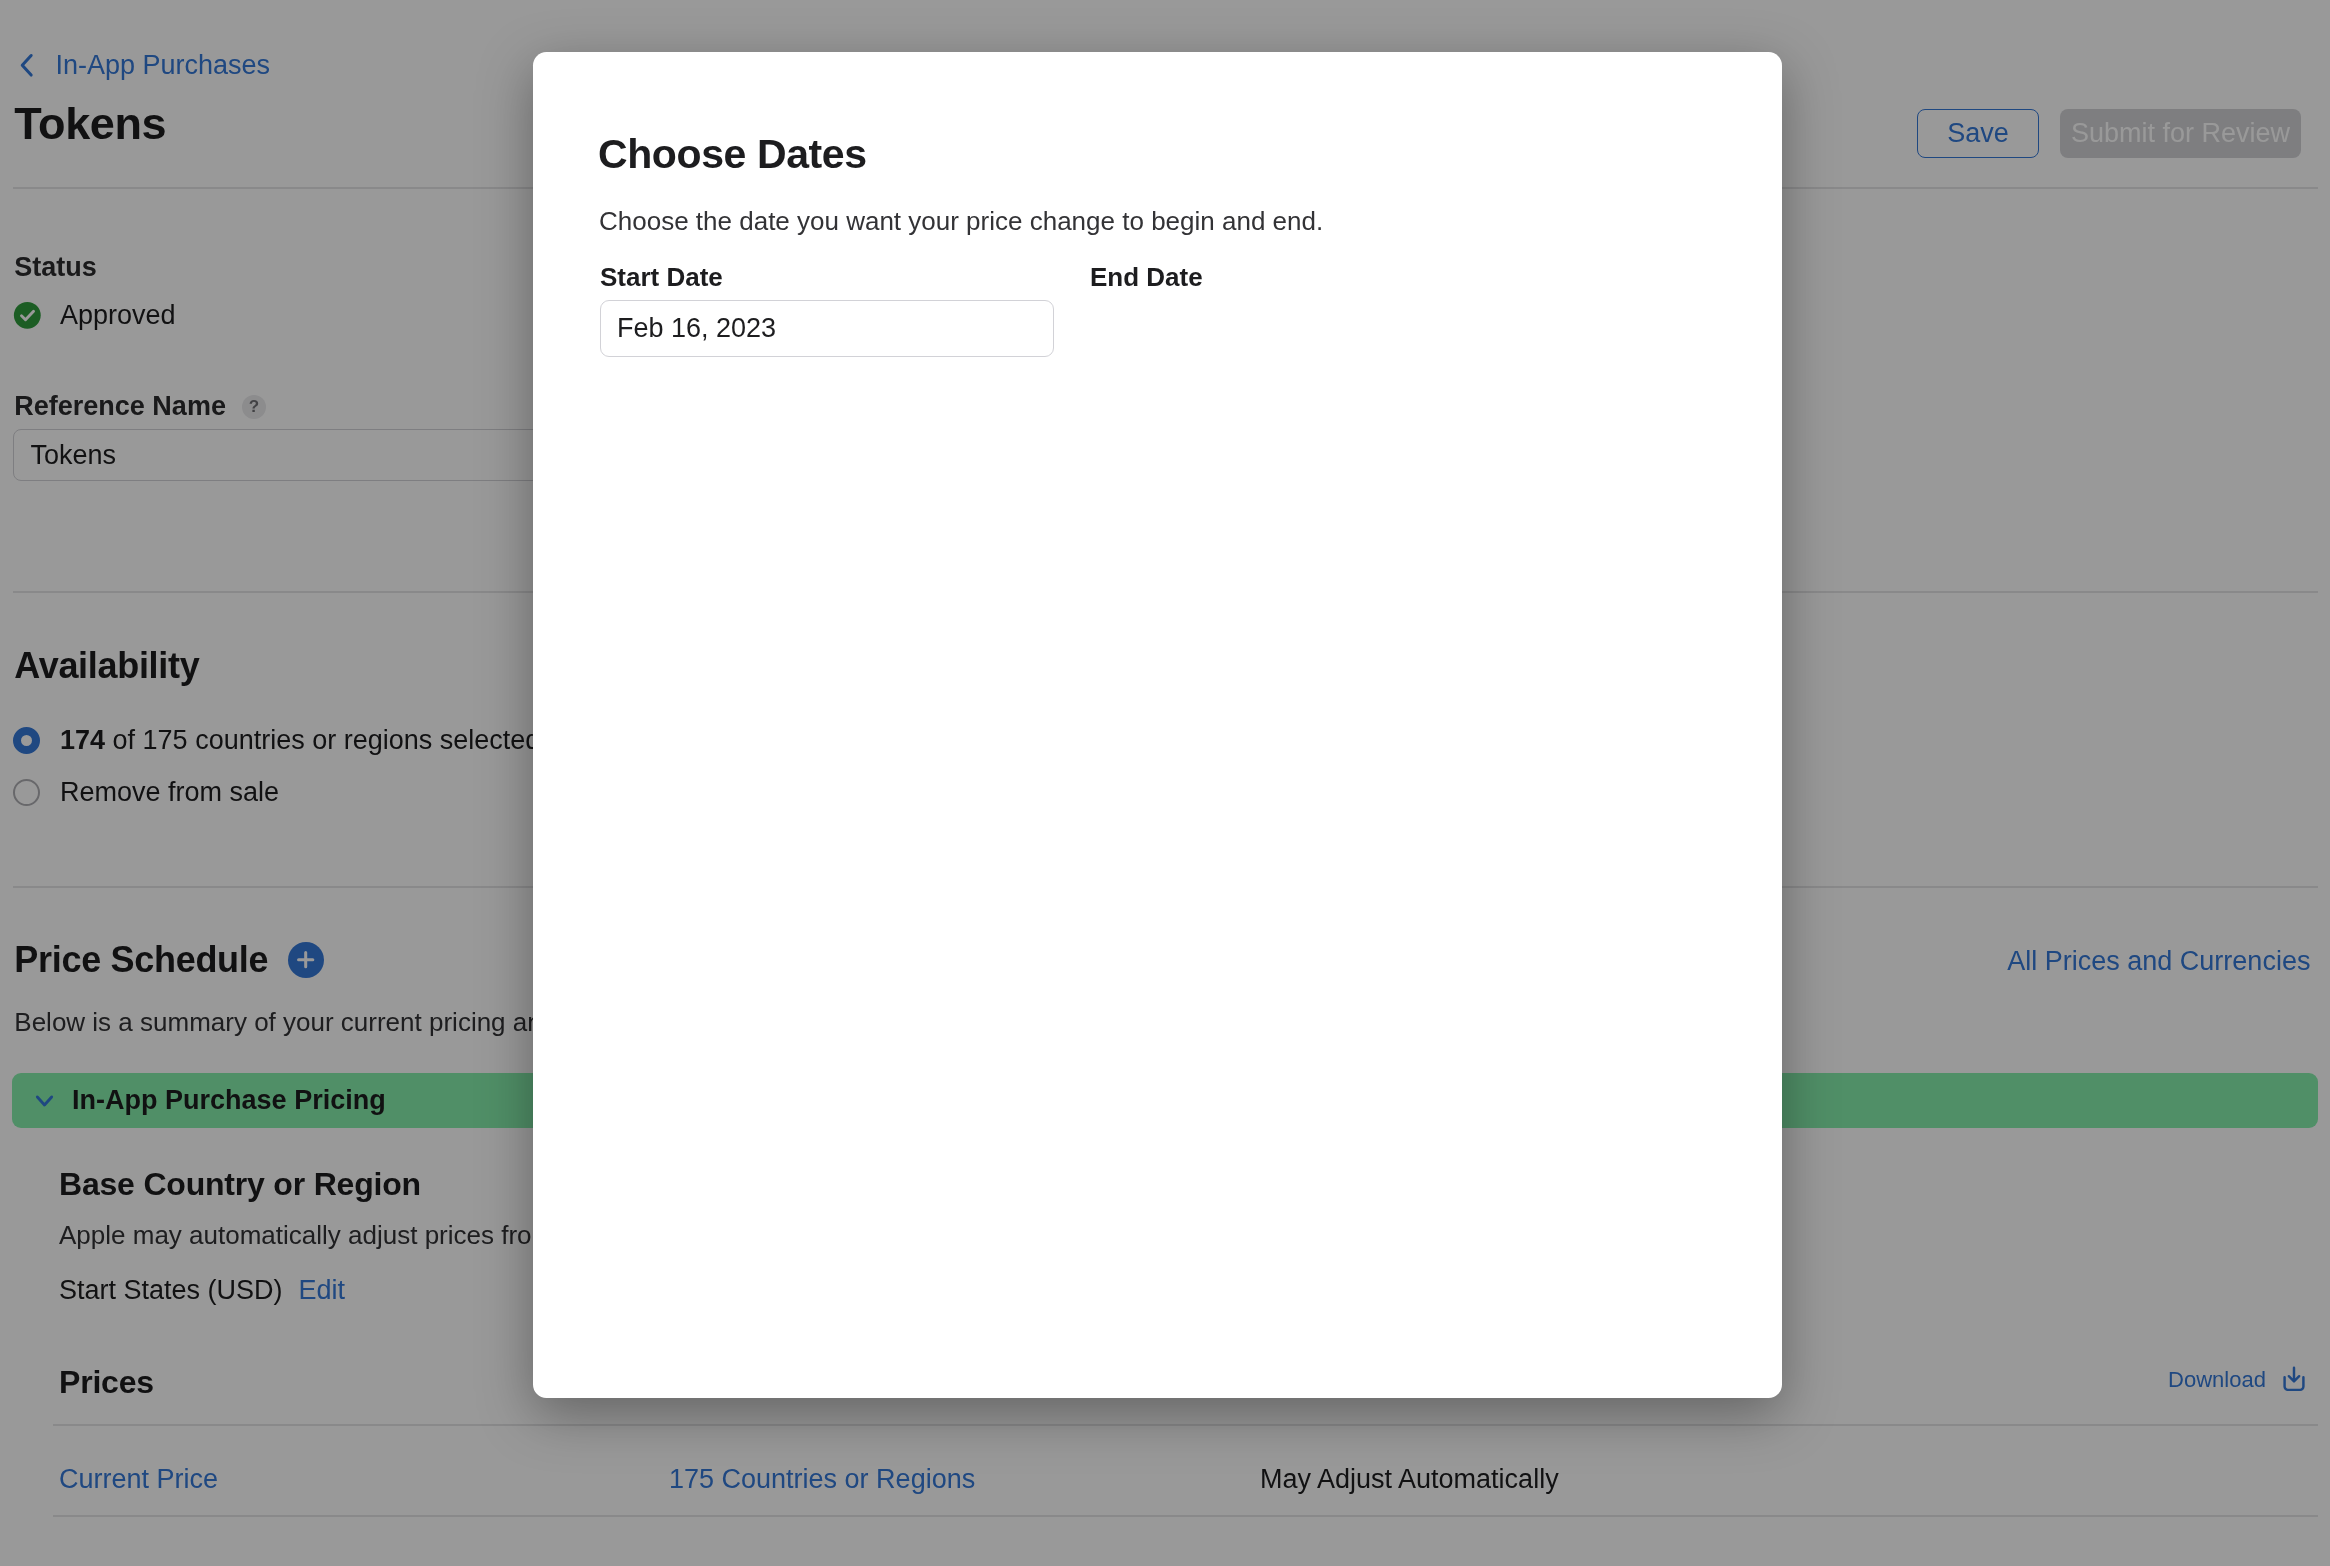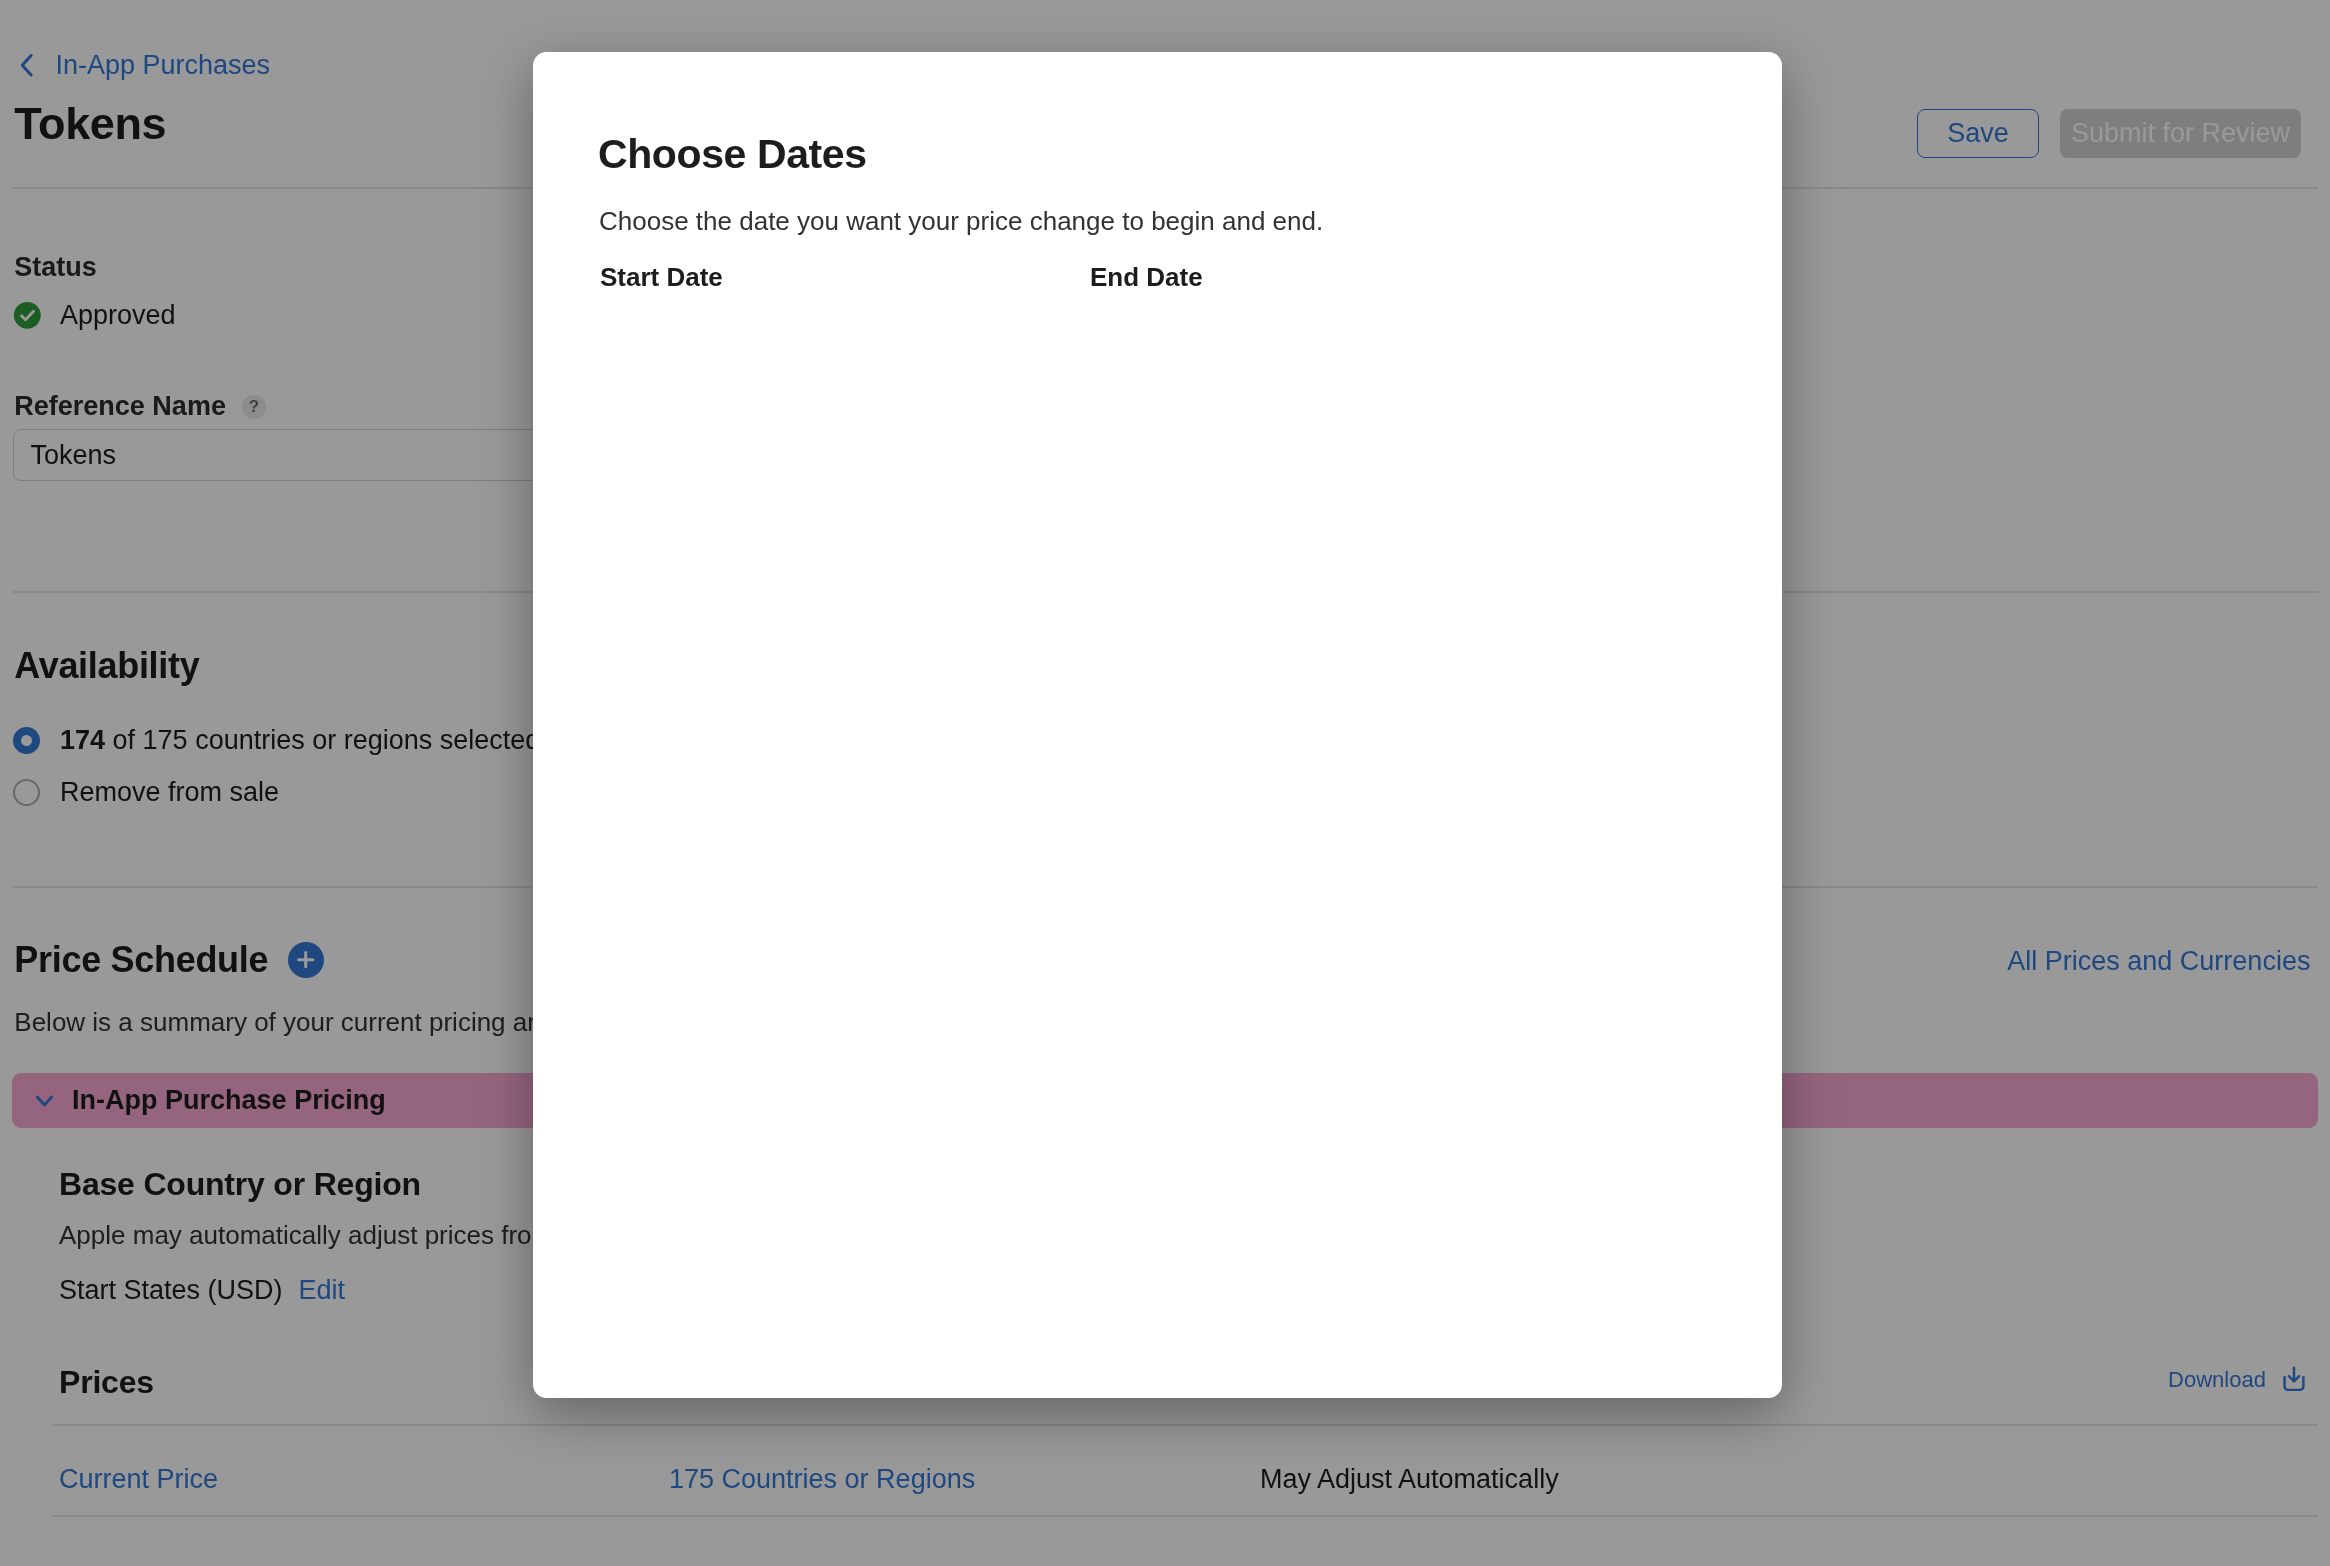--- a/index.html
+++ b/index.html
@@ -37,21 +37,21 @@
   }
   .help-badge{
     width:24px;height:24px;border-radius:50%;background:#e9e9ec;color:#6e6e73;
     display:flex;align-items:center;justify-content:center;font-size:17px;font-weight:700;cursor:pointer;
   }
   .radio-on{width:27px;height:27px;border-radius:50%;box-sizing:border-box;border:8px solid #3478d8;background:#fff;}
   .radio-off{width:27px;height:27px;border-radius:50%;box-sizing:border-box;border:2.7px solid #aeaeb2;background:#fff;}
   .row-flex{display:flex;align-items:center;}
   .pricing-row{
     position:absolute;left:11.6px;right:12.5px;top:1073px;height:55px;
-    background:#f9a8d4;border-radius:9px;display:flex;align-items:center;padding-left:20.5px;box-sizing:border-box;gap:15px;
+    background:#86efac;border-radius:9px;display:flex;align-items:center;padding-left:20.5px;box-sizing:border-box;gap:15px;
     cursor:pointer;
   }
   .plus-circle{
     width:36px;height:36px;border-radius:50%;background:#3478d8;
     display:flex;align-items:center;justify-content:center;cursor:pointer;flex:0 0 auto;
   }
   
   #dim{position:absolute;inset:0;background:rgba(0,0,0,0.40);z-index:5;}
   
   #modal{
@@ -168,17 +168,18 @@
 
   <div id="dim"></div>
 
   <div id="modal">
     <div class="m-title">Choose Dates</div>
     <div class="m-desc">Choose the date you want your price change to begin and end.</div>
 
     <div class="m-label" style="left:67px;">Start Date</div>
     <div class="m-label" style="left:557px;">End Date</div>
 
+    <input class="text-input m-input" style="left: 67px; border-radius: 9px;" readonly="" value="Feb 16, 2023">
 
   </div>
 
 </div>
 
 
 </body></html>

